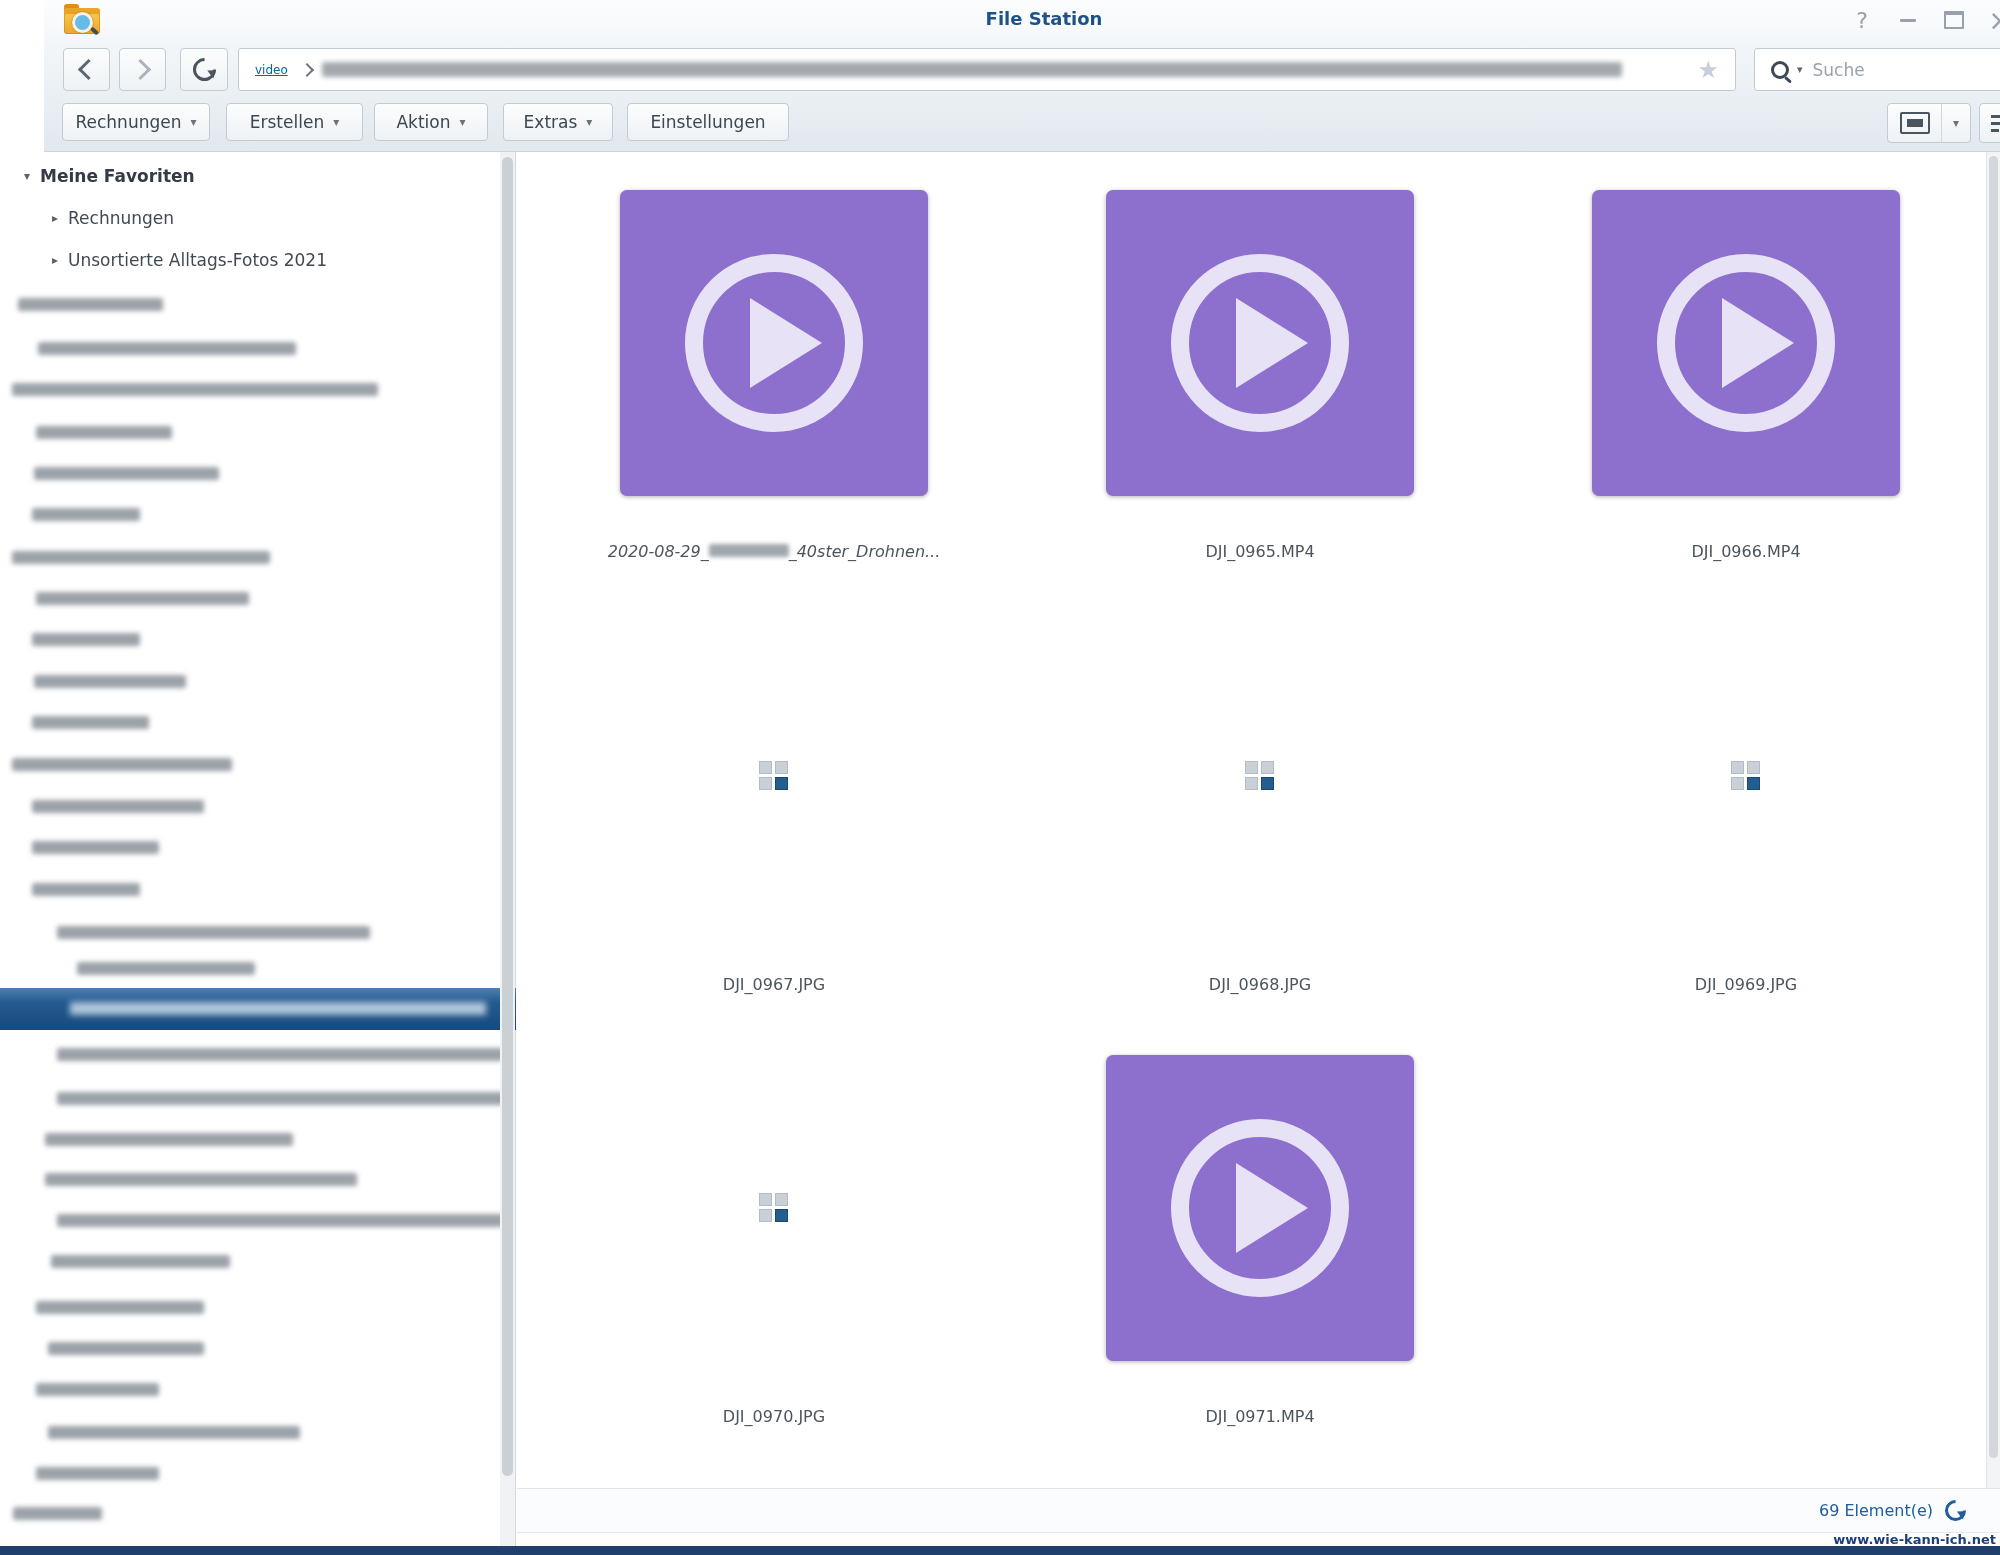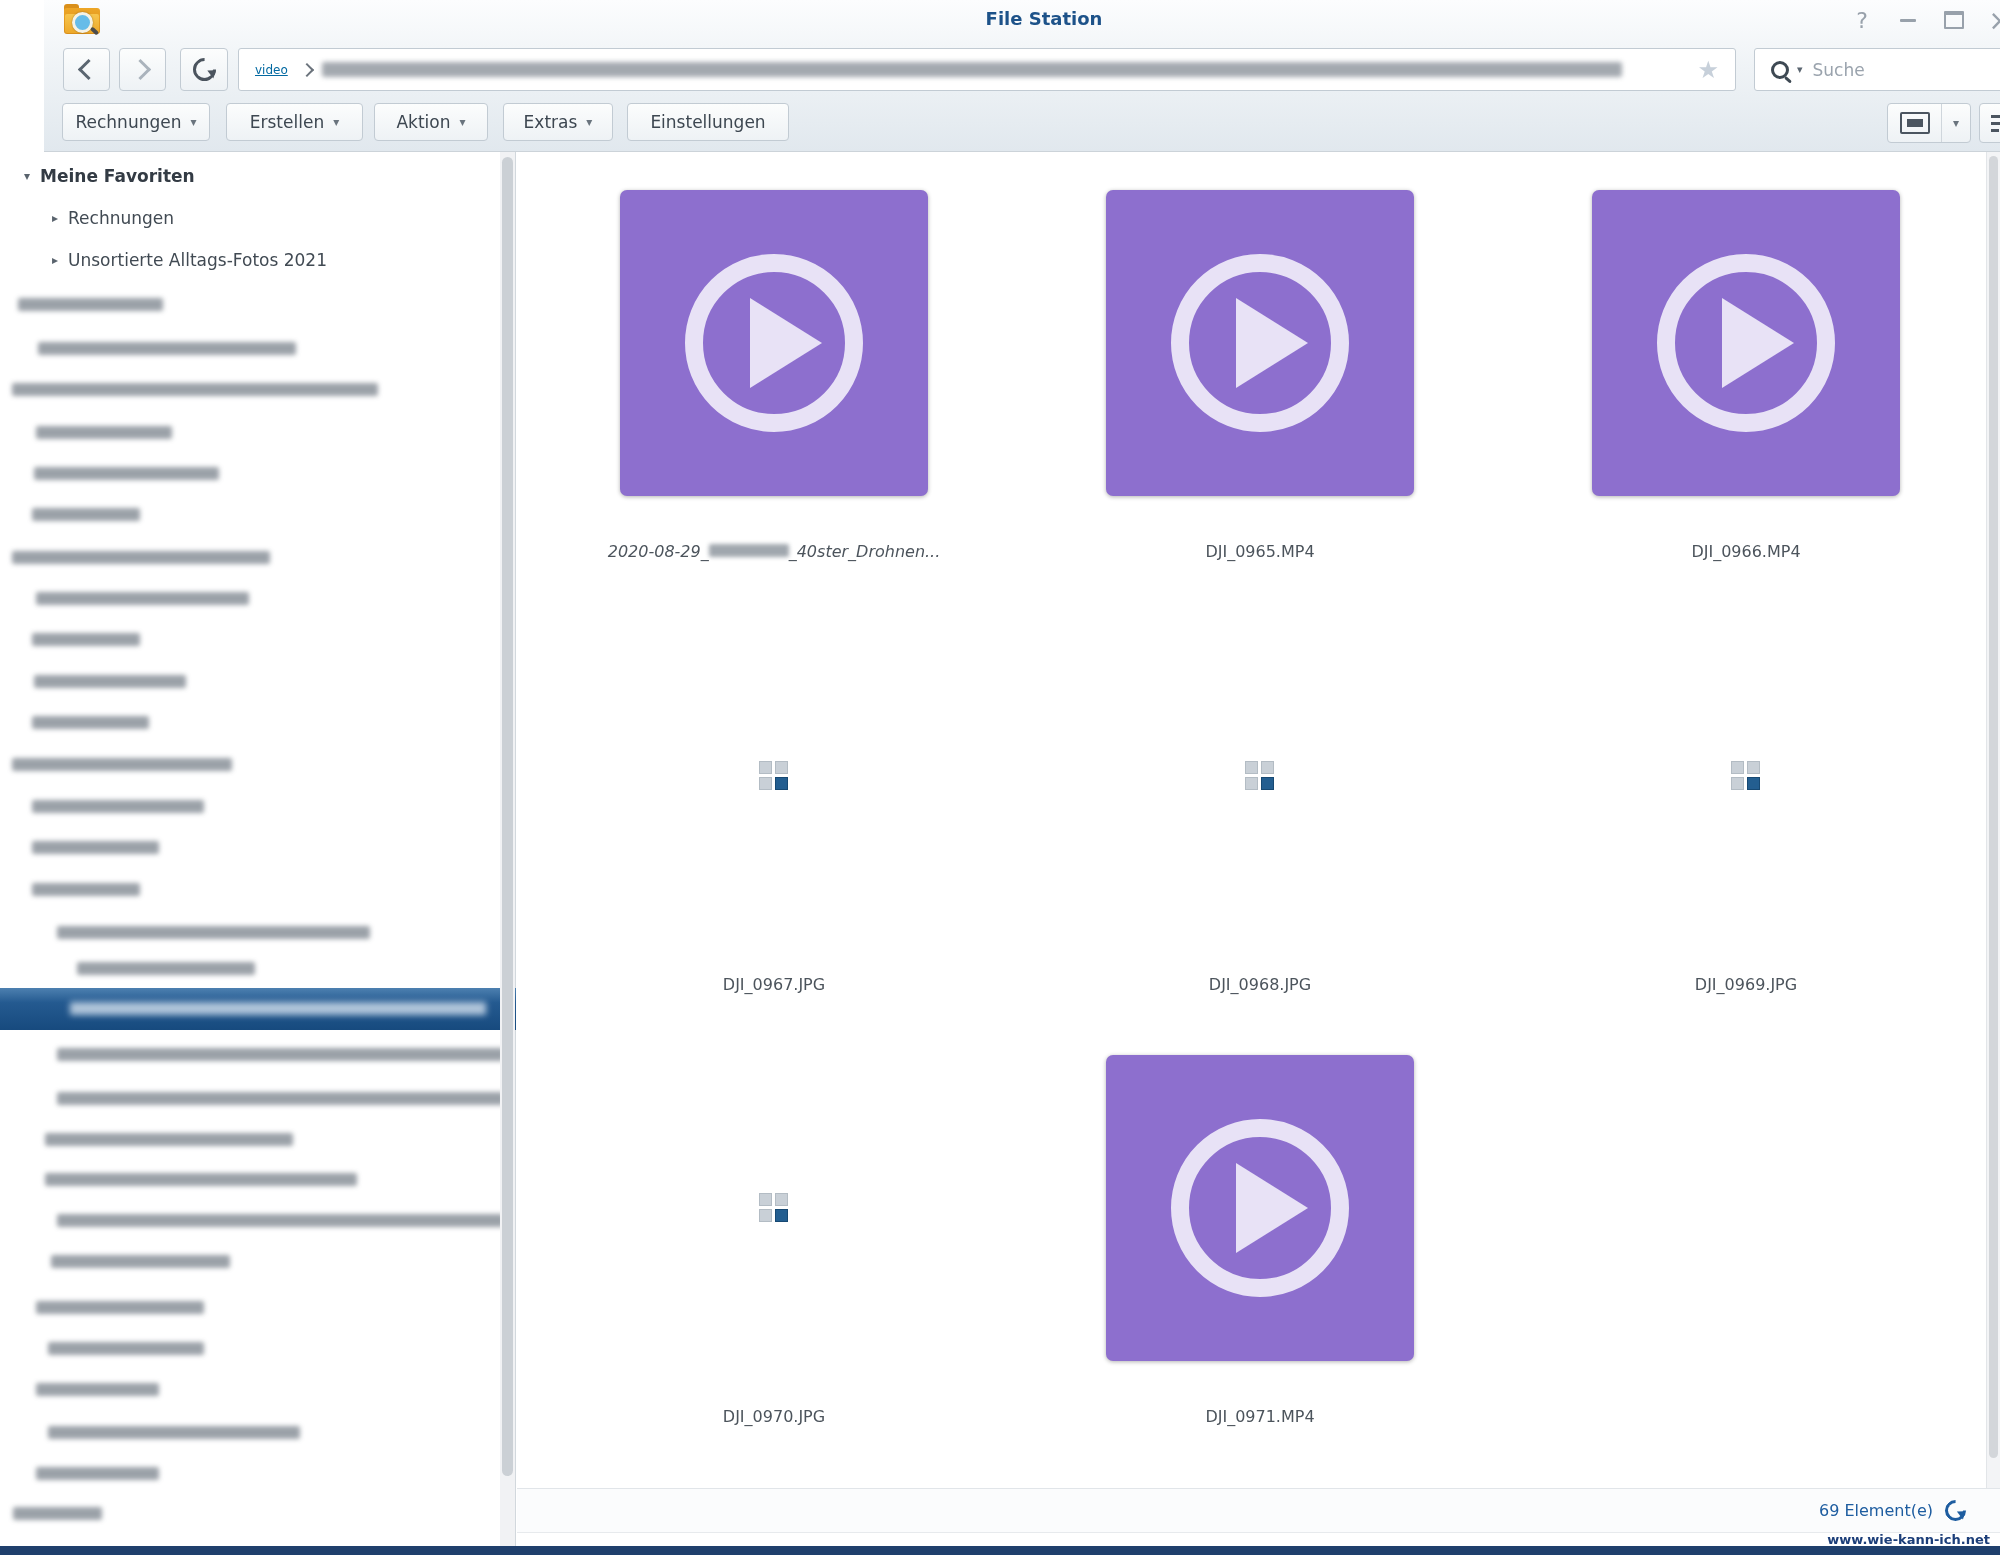--- a/index.html
+++ b/index.html
@@ -127,21 +127,21 @@
 
   
   .statusbar{position:absolute;left:517px;right:0;top:1488px;height:45px;background:#fbfcfd;
              border-top:1px solid #e1e5e9;border-bottom:1px solid #e7eaed;box-sizing:border-box;
              display:flex;align-items:center;justify-content:flex-end;gap:12px;padding-right:34px;}
   .count-label{font-size:16px;color:#1e5da0;}
   .refresh-blue{width:15px;height:15px;border:3px solid #1e5da0;border-radius:50%;
                 border-top-color:transparent;transform:rotate(45deg);position:relative;}
   .refresh-blue::after{content:"";position:absolute;right:-5px;top:-4px;
        border:5px solid transparent;border-bottom:7px solid #1e5da0;transform:rotate(8deg);}
-  .watermark{position:absolute;right:10px;top:1532px;font-size:13px;font-weight:bold;color:#1c3e79;}
+  .watermark{position:absolute;right:4px;top:1532px;font-size:13px;font-weight:bold;color:#1c3e79;}
   .bottom-bar{position:absolute;left:0;bottom:0;width:100%;height:9px;background:#1f3f6c;}
 </style>
 </head>
 <body>
 
 <div class="window">
 
   <div class="top-chrome">
 
     <div class="titlebar">

